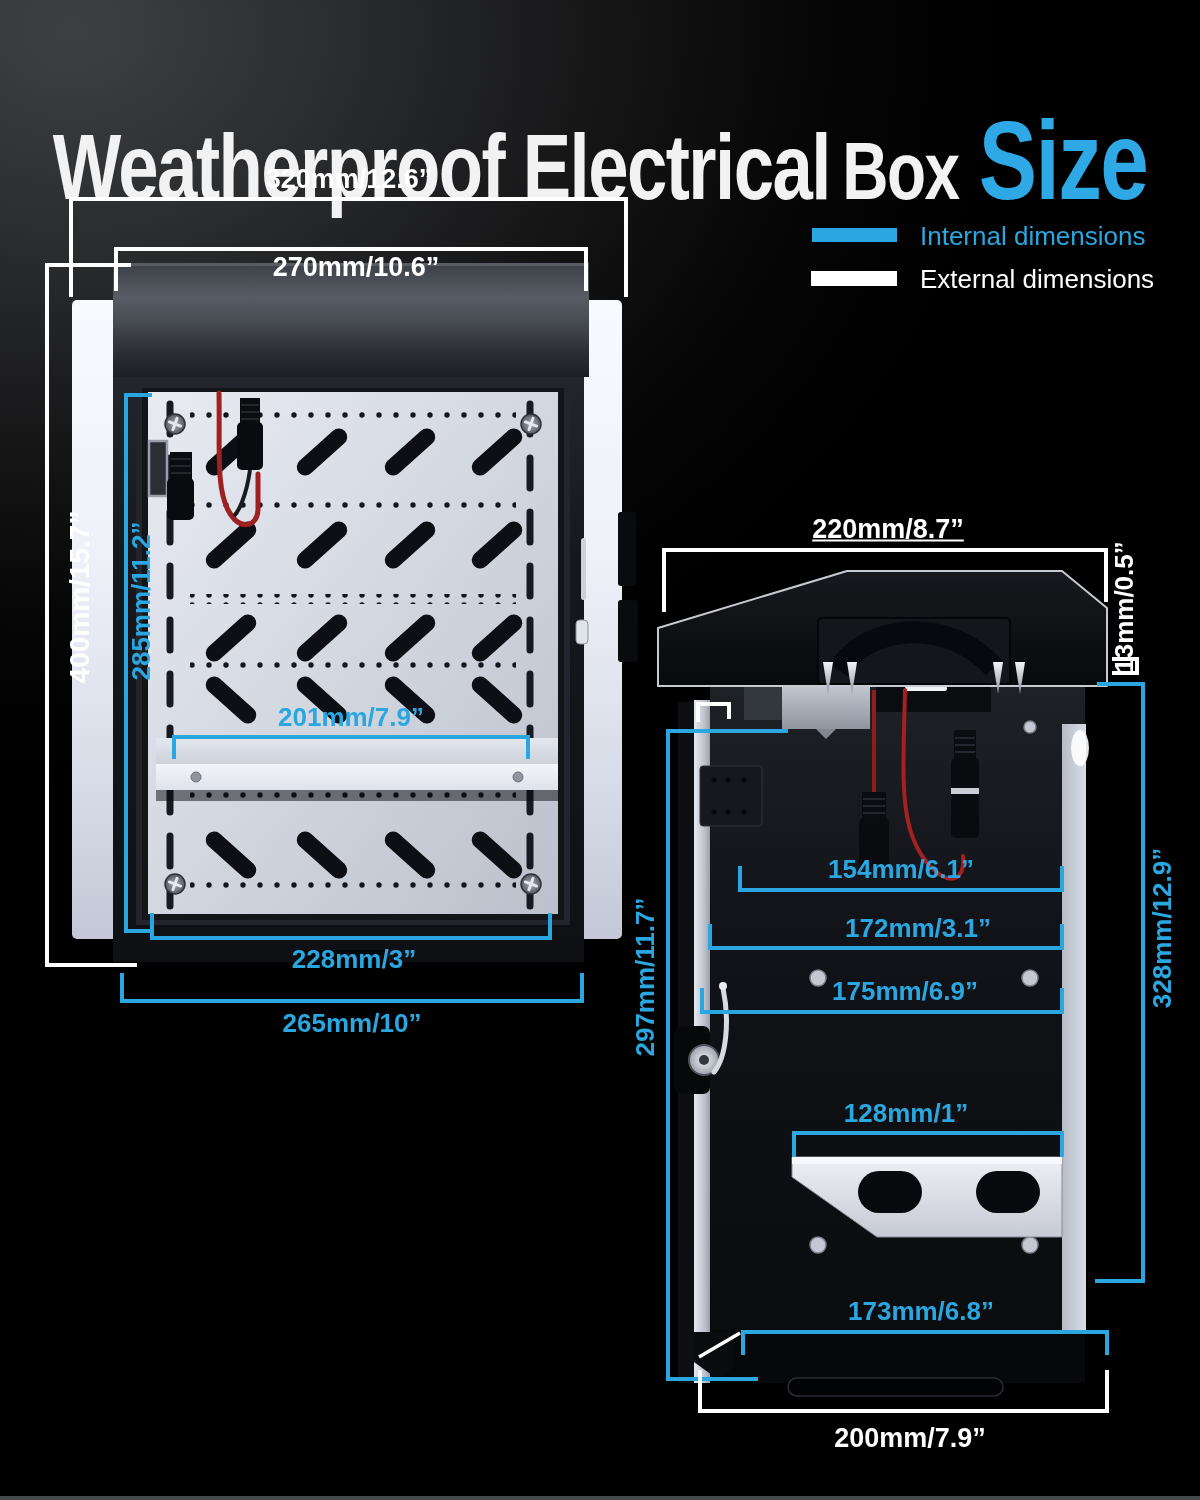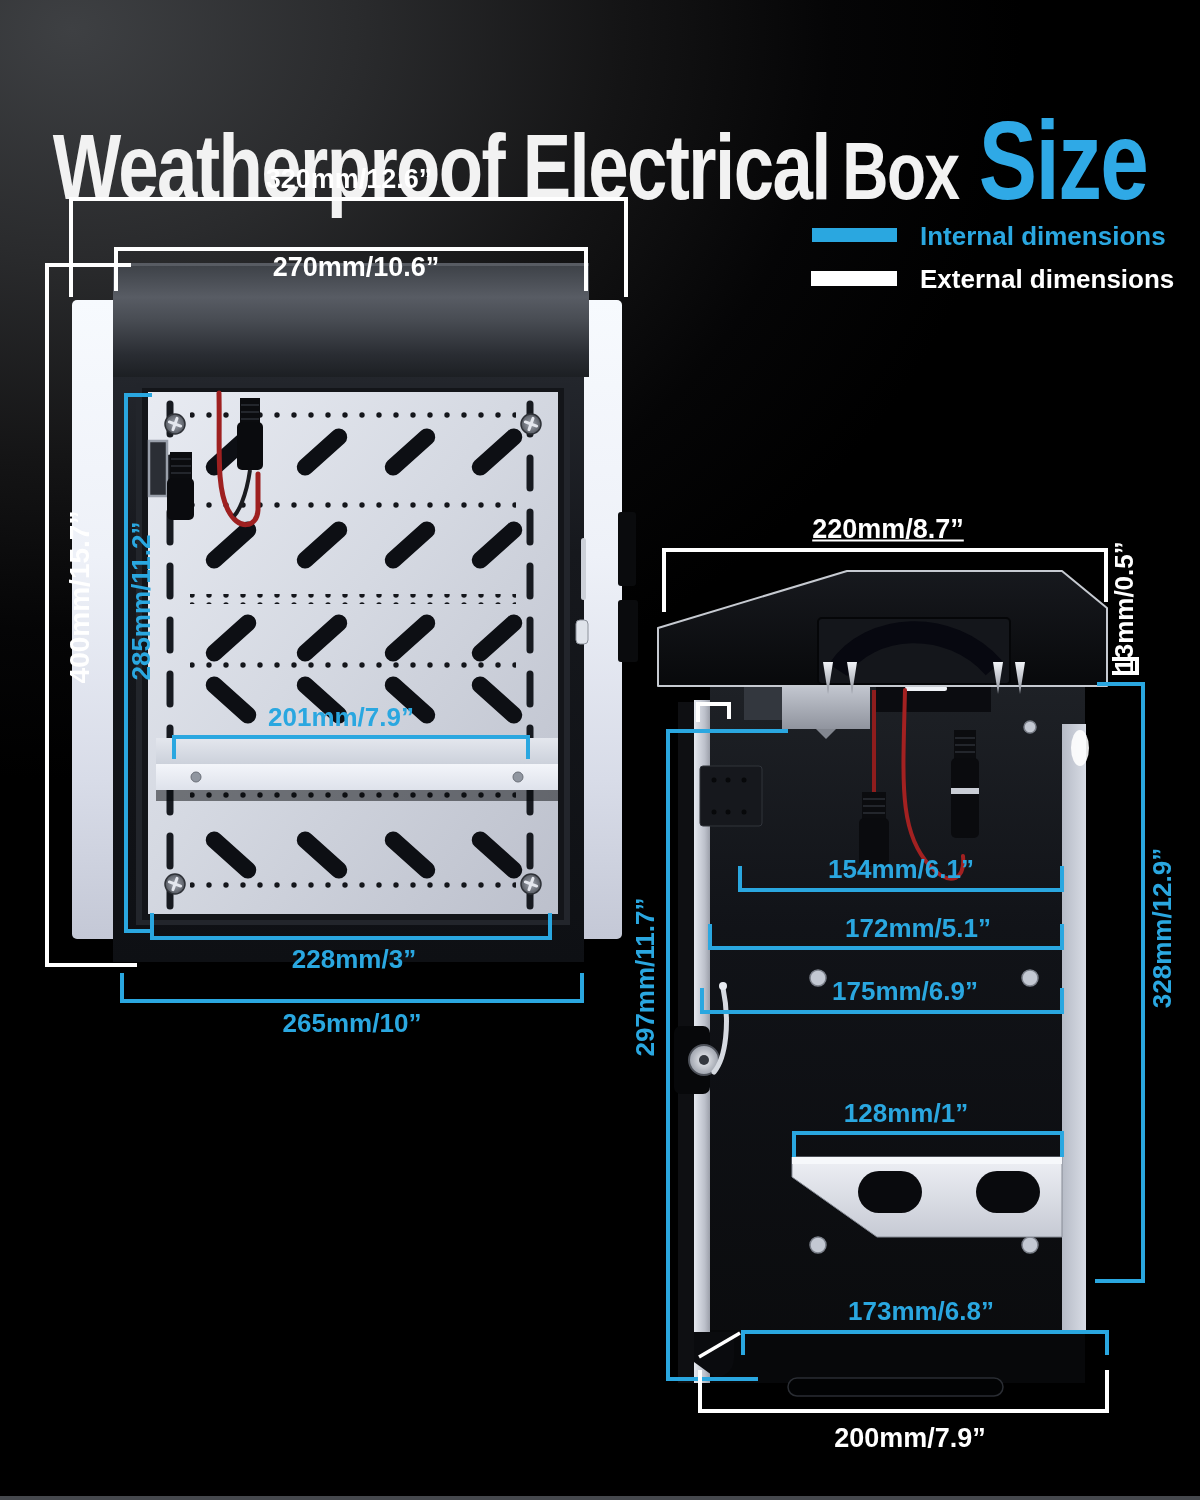--- a/index.html
+++ b/index.html
@@ -10,21 +10,21 @@
     font-family:"Liberation Sans", sans-serif;
   }
   .title{
     position:absolute;left:50%;top:160px;transform:translate(-50%,-50%) scaleX(.78);
     white-space:nowrap;color:#f2f2f2;font-weight:bold;letter-spacing:-2px;
   }
   .t-main{font-size:93px;}
   .t-box{font-size:82px;margin-left:16px;}
   .t-size{font-size:112px;margin-left:26px;color:#2fa9e6;}
   .swatch{position:absolute;}
-  .legend-label{position:absolute;font-weight:bold;font-size:26px;transform:translateY(-50%);white-space:nowrap;}
+  .legend-label{position:absolute;font-weight:normal;font-size:26px;transform:translateY(-50%);white-space:nowrap;}
   .hline{position:absolute;height:4px;}
   .vline{position:absolute;width:4px;}
   .lext{background:#ffffff;}
   .lint{background:#2aa7e0;}
   .dim-label{position:absolute;font-weight:bold;white-space:nowrap;transform:translate(-50%,-50%);}
   .dim-label.rot{transform:translate(-50%,-50%) rotate(-90deg);}
   .text{color:#ffffff;font-size:27px;}
   .tint{color:#2aa7e0;font-size:26px;}
   .dim{position:absolute;left:0;top:0;}
   svg{position:absolute;overflow:visible;}
@@ -320,21 +320,21 @@
     <div class="vline lint" style="left:124px;top:393px;height:540px;"></div>
     <div class="hline lint" style="left:124px;top:393px;width:28px;"></div>
     <div class="hline lint" style="left:124px;top:929px;width:28px;"></div>
     <span class="dim-label tint rot" style="left:141px;top:601px;">285mm/11.2”</span>
   </div>
 
   <div class="dim">
     <div class="hline lint" style="left:172px;top:735px;width:358px;"></div>
     <div class="vline lint" style="left:172px;top:735px;height:24px;"></div>
     <div class="vline lint" style="left:526px;top:735px;height:24px;"></div>
-    <span class="dim-label tint" style="left:341px;top:717px;">201mm/7.9”</span>
+    <span class="dim-label tint" style="left:351px;top:717px;">201mm/7.9”</span>
   </div>
 
   <div class="dim">
     <div class="hline lint" style="left:150px;top:936px;width:402px;"></div>
     <div class="vline lint" style="left:150px;top:913px;height:27px;"></div>
     <div class="vline lint" style="left:548px;top:913px;height:27px;"></div>
     <span class="dim-label tint" style="left:354px;top:959px;">228mm/3”</span>
   </div>
 
   <div class="dim">
@@ -362,21 +362,21 @@
     <div class="hline lint" style="left:738px;top:888px;width:326px;"></div>
     <div class="vline lint" style="left:738px;top:866px;height:24px;"></div>
     <div class="vline lint" style="left:1060px;top:866px;height:24px;"></div>
     <span class="dim-label tint" style="left:901px;top:869px;">154mm/6.1”</span>
   </div>
 
   <div class="dim">
     <div class="hline lint" style="left:708px;top:946px;width:356px;"></div>
     <div class="vline lint" style="left:708px;top:924px;height:24px;"></div>
     <div class="vline lint" style="left:1060px;top:924px;height:24px;"></div>
-    <span class="dim-label tint" style="left:918px;top:928px;">172mm/5.1”</span>
+    <span class="dim-label tint" style="left:918px;top:928px;">172mm/3.1”</span>
   </div>
 
   <div class="dim">
     <div class="hline lint" style="left:700px;top:1010px;width:364px;"></div>
     <div class="vline lint" style="left:700px;top:988px;height:24px;"></div>
     <div class="vline lint" style="left:1060px;top:988px;height:24px;"></div>
     <span class="dim-label tint" style="left:905px;top:991px;">175mm/6.9”</span>
   </div>
 
   <div class="dim">

